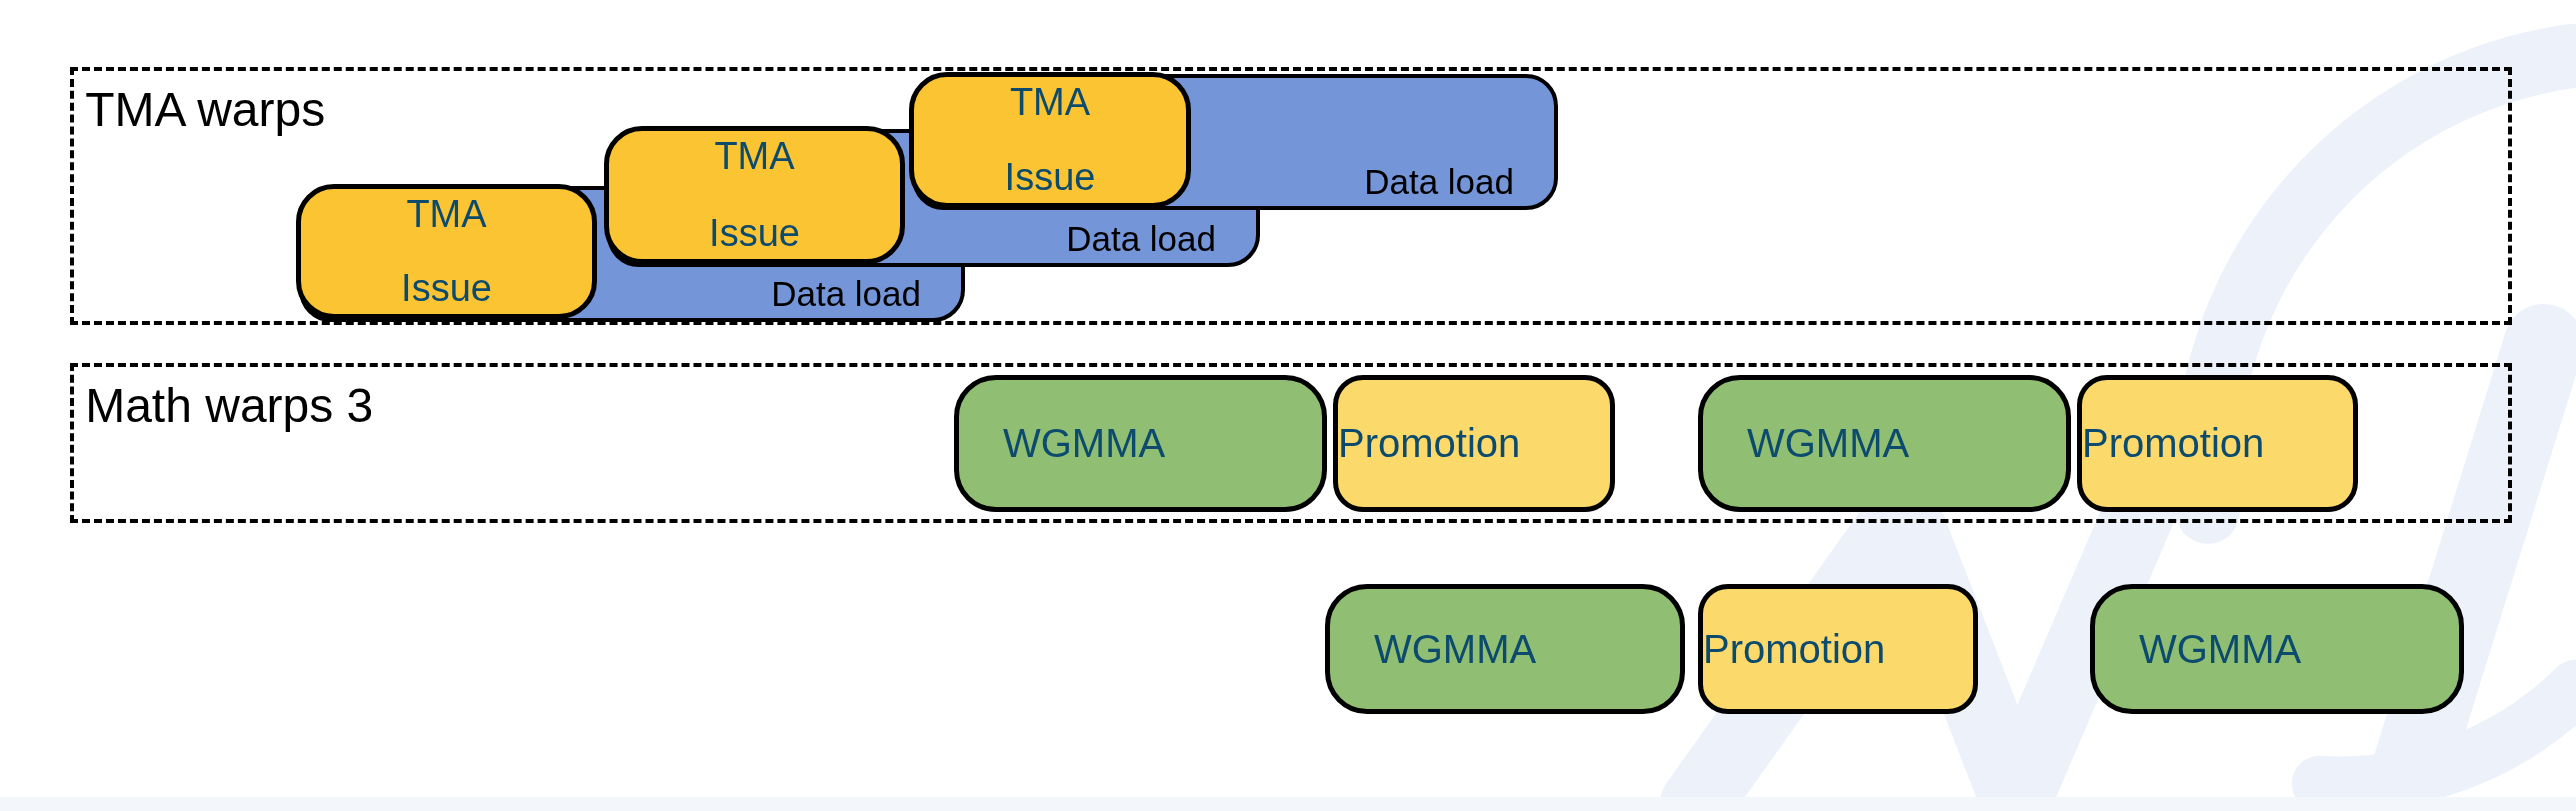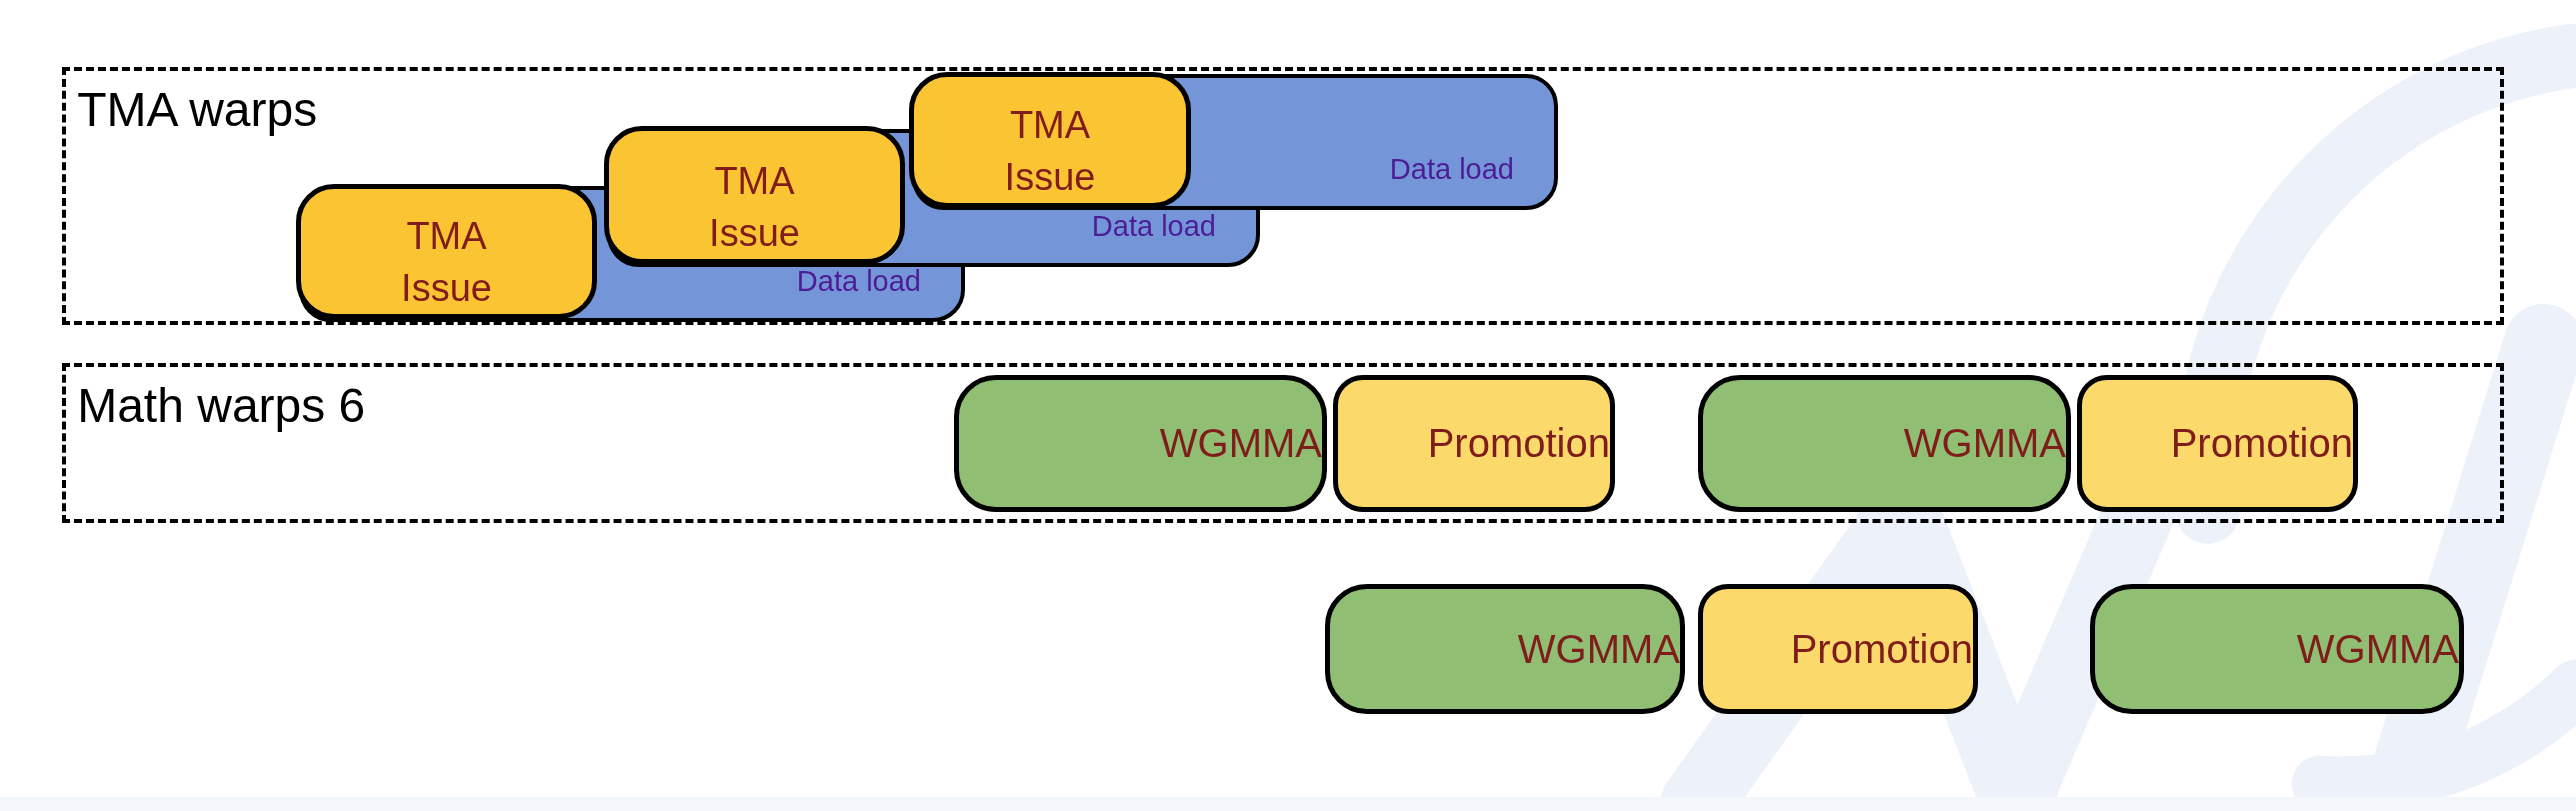--- a/index.html
+++ b/index.html
@@ -16,21 +16,21 @@
     overflow: hidden;
   }
   .watermark {
     position: absolute;
     inset: 0;
     z-index: 0;
     pointer-events: none;
   }
   .row {
     position: absolute;
-    left: 62px;
+    left: 70px;
     width: 2442px;
     border: 4px dashed var(--row-border);
     box-sizing: border-box;
     z-index: 1;
     background: transparent;
   }
   .row-1 { top: 67px;  height: 258px; }
   .row-2 { top: 363px; height: 160px; }
   .row-3 { top: 570px; height: 160px; }
   .row-label {
@@ -40,33 +40,33 @@
     font-size: 48px;
     color: #000000;
     white-space: nowrap;
     line-height: 1.1;
   }
   .block {
     position: absolute;
     box-sizing: border-box;
     display: flex;
     align-items: center;
-    justify-content: flex-end;
+    justify-content: space-between;
     text-align: center;
-    color: #7f1d1d;
+    color: #0c4a6e;
   }
   .load-bar {
     background: var(--data-load-fill);
     border: 4.8px solid var(--outline);
     border-radius: 32px;
     align-items: flex-end;
     justify-content: flex-end;
-    padding: 0 40px 20px 0;
-    color: #4c1d95;
-    font-size: 29px;
+    padding: 0 40px 4px 0;
+    color: #000000;
+    font-size: 35px;
     z-index: 2;
   }
   .bar-1 { left: 299px;  top: 186px; width: 666px; height: 136px; z-index: 2; }
   .bar-2 { left: 607px;  top: 129px; width: 653px; height: 138px; z-index: 4; }
   .bar-3 { left: 912px; top: 74px;  width: 646px; height: 136px; z-index: 6; }
   .issue-box {
     background: var(--tma-issue-fill);
     border: 5.6px solid var(--outline);
     border-radius: 38px;
     font-size: 38px;
@@ -126,21 +126,21 @@
     </g>
   </svg>
 
   <div class="footer-strip"></div>
 
   <div class="row row-1">
     <div class="row-label">TMA warps</div>
   </div>
 
   <div class="row row-2">
-    <div class="row-label">Math warps 6</div>
+    <div class="row-label">Math warps 3</div>
   </div>
 
 
   <div class="block load-bar bar-1">
     <span>Data load</span>
   </div>
   <div class="block issue-box issue-1">
     <span>TMA</span>
     <span>Issue</span>
   </div>

